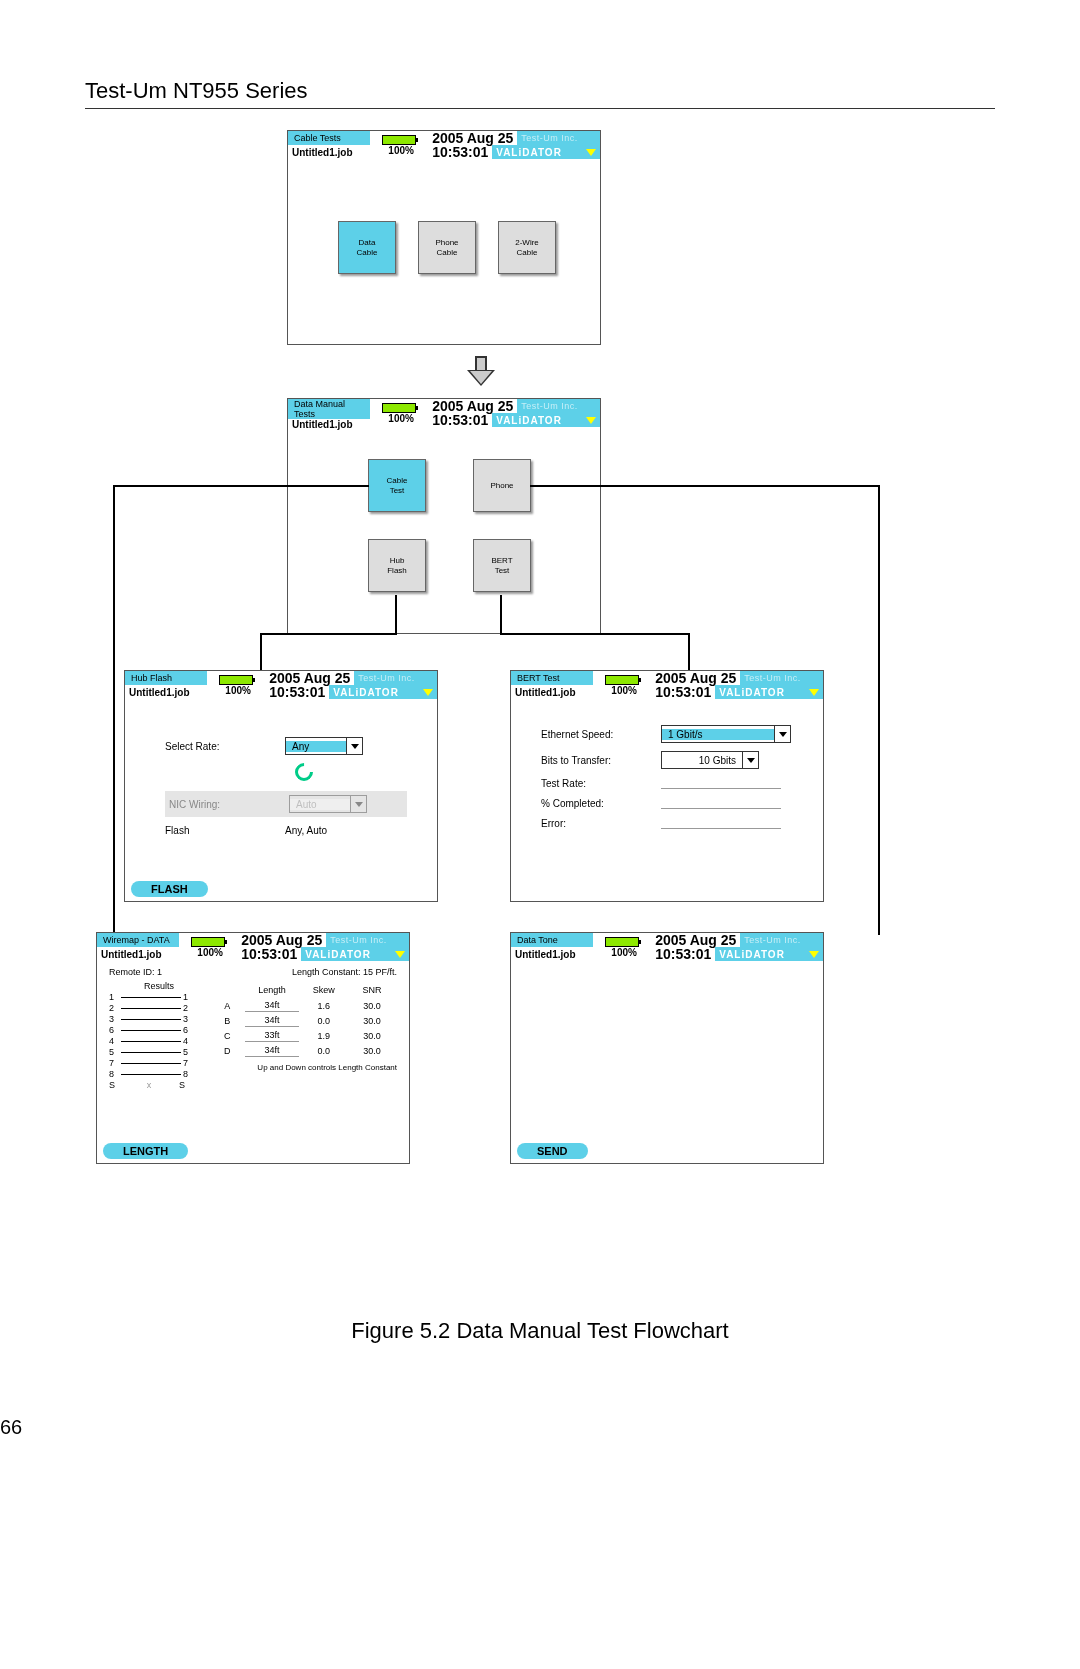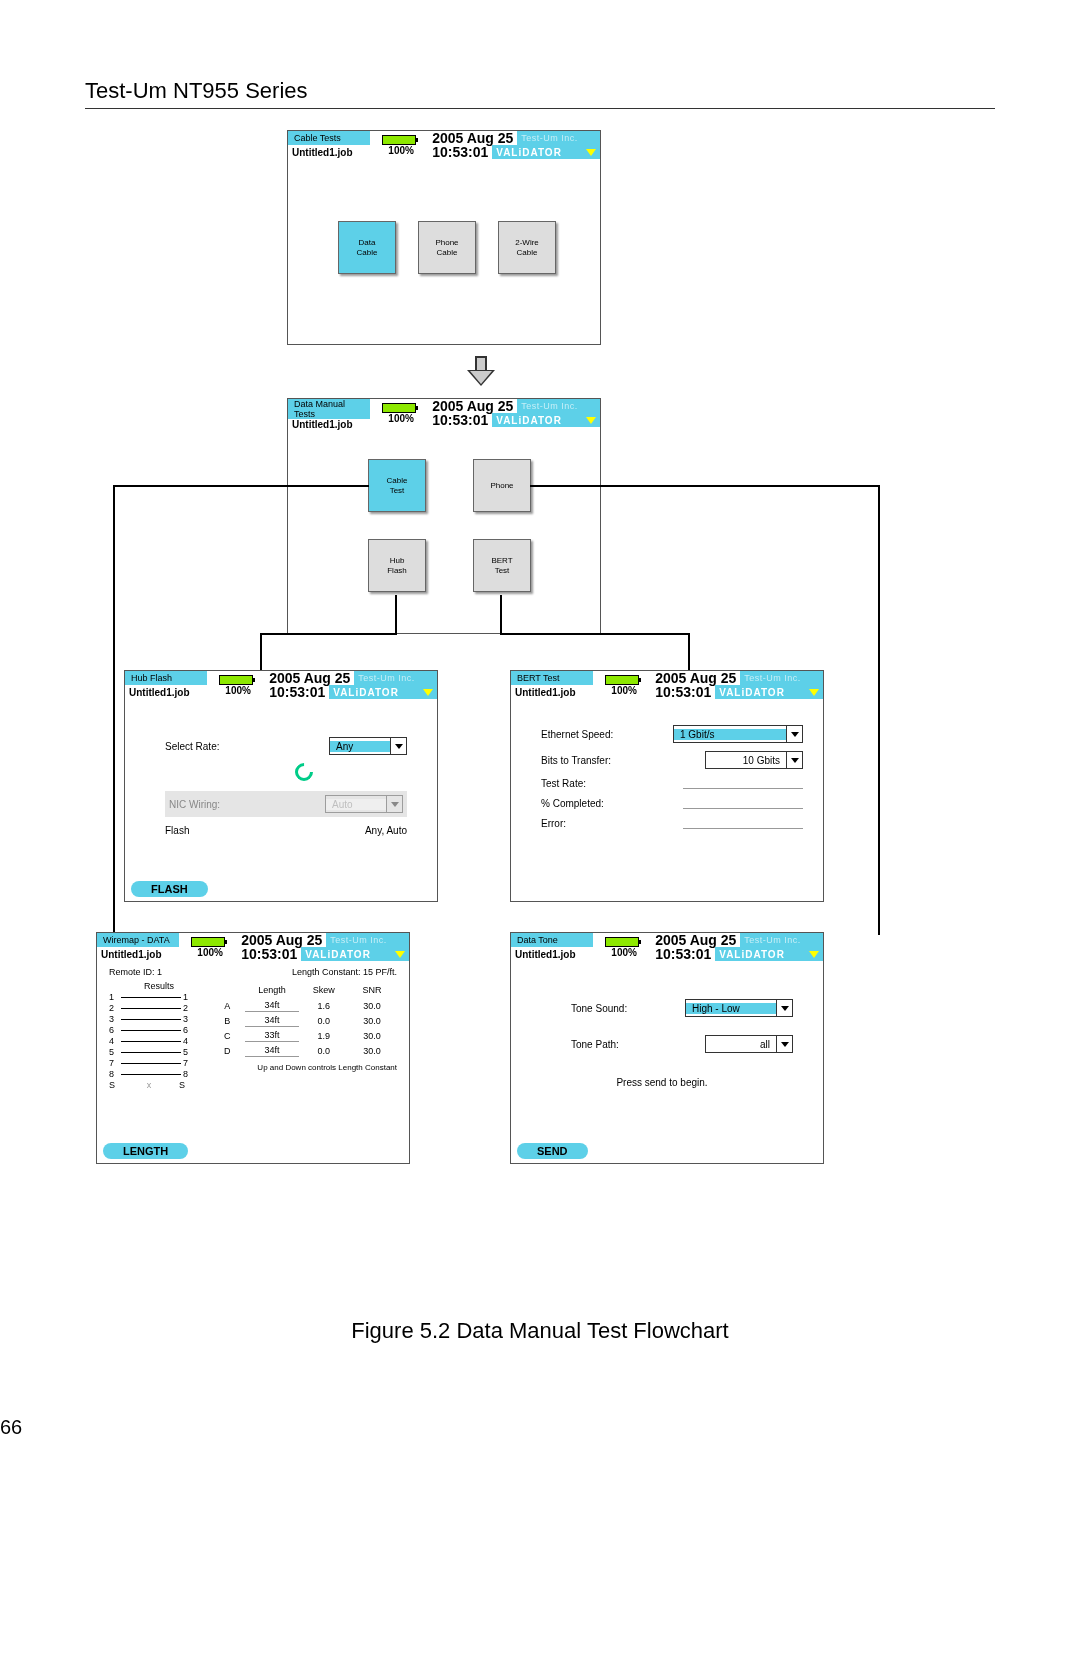--- a/index.html
+++ b/index.html
@@ -178,21 +178,20 @@
     padding: 2px 20px;
     font-size: 11px;
     font-weight: bold;
   }
   
   .form-row {
     display: flex;
     align-items: center;
     margin: 8px 0;
     font-size: 10px;
-    justify-content: space-between;
   }
   .form-row .lbl { width: 120px; }
   .form-row .val-line {
     border-bottom: 1px solid #999;
     width: 120px;
     height: 12px;
   }
   .dropdown {
     display: inline-flex;
     align-items: center;
@@ -647,38 +646,17 @@
         </div>
       <div style="display:flex;height:14px;align-items:center;">
           <span class="date-text">10:53:01</span>
           <div style="flex:1;background:#5dd0e8;height:100%;margin-left:4px;display:flex;align-items:center;justify-content:space-between;padding:0 4px;">
             <span class="brand-val">VALiDATOR</span>
             <span class="triangle-down"></span>
           </div>
         </div>
     </div>
   </div>
-  <div style="padding:30px 30px 10px 60px;">
-    <div class="form-row">
-      <span class="lbl" style="width:90px">Tone Sound:</span>
-      <div class="dropdown">
-        <span class="dd-val" style="min-width:90px">High - Low</span>
-        <span class="dd-caret">
-            <span class="caret-sm"></span>
-          </span>
-      </div>
-    </div>
-    <div class="form-row" style="margin-top:18px;">
-      <span class="lbl" style="width:90px">Tone Path:</span>
-      <div class="dropdown">
-        <span class="dd-val plain" style="min-width:70px;text-align:right;">all</span>
-        <span class="dd-caret">
-            <span class="caret-sm"></span>
-          </span>
-      </div>
-    </div>
-    <div style="margin-top:24px;font-size:10px;text-align:center;margin-left:-40px;">Press send to begin.</div>
-  </div>
   <div class="footer-btn">SEND</div>
 </div>
 
 <div class="figure-caption">Figure 5.2 Data Manual Test Flowchart</div>
 <div class="page-num">66</div>
 
 </body></html>

